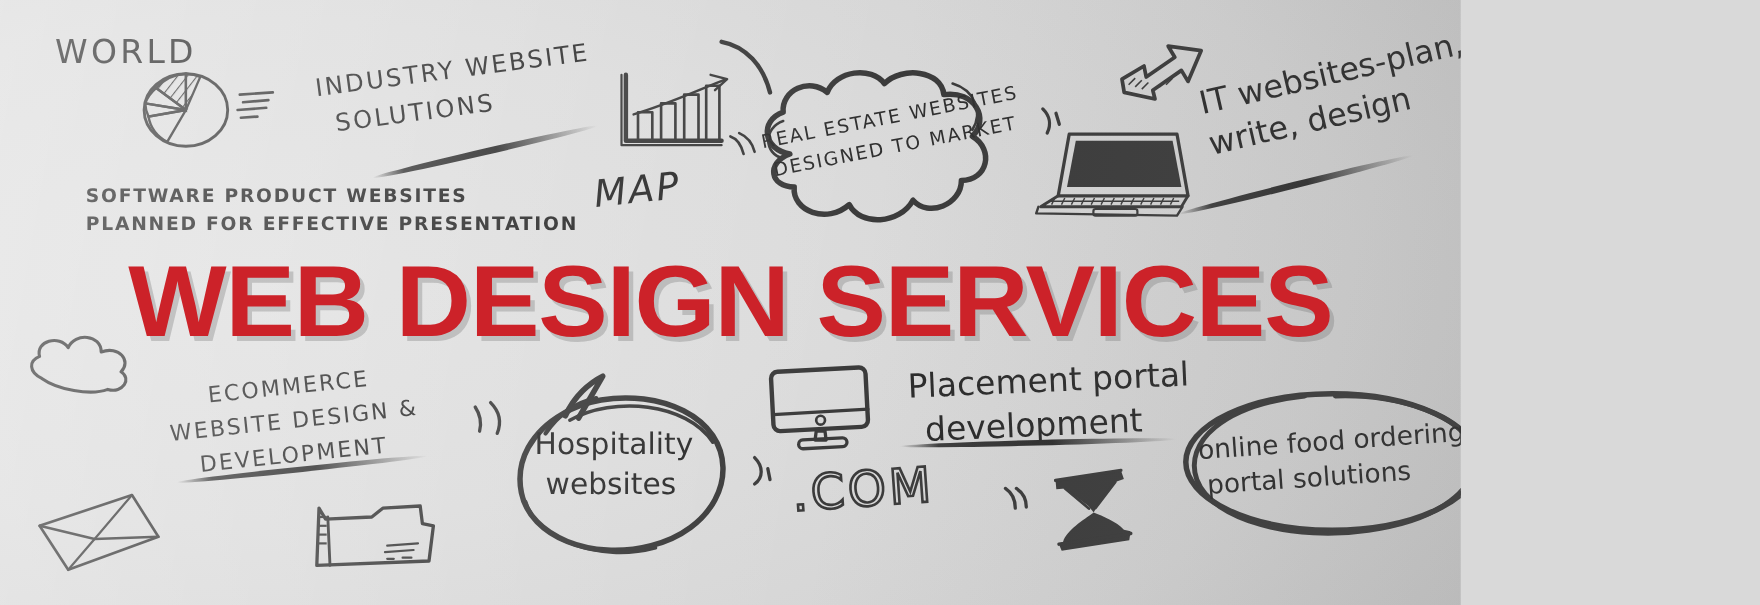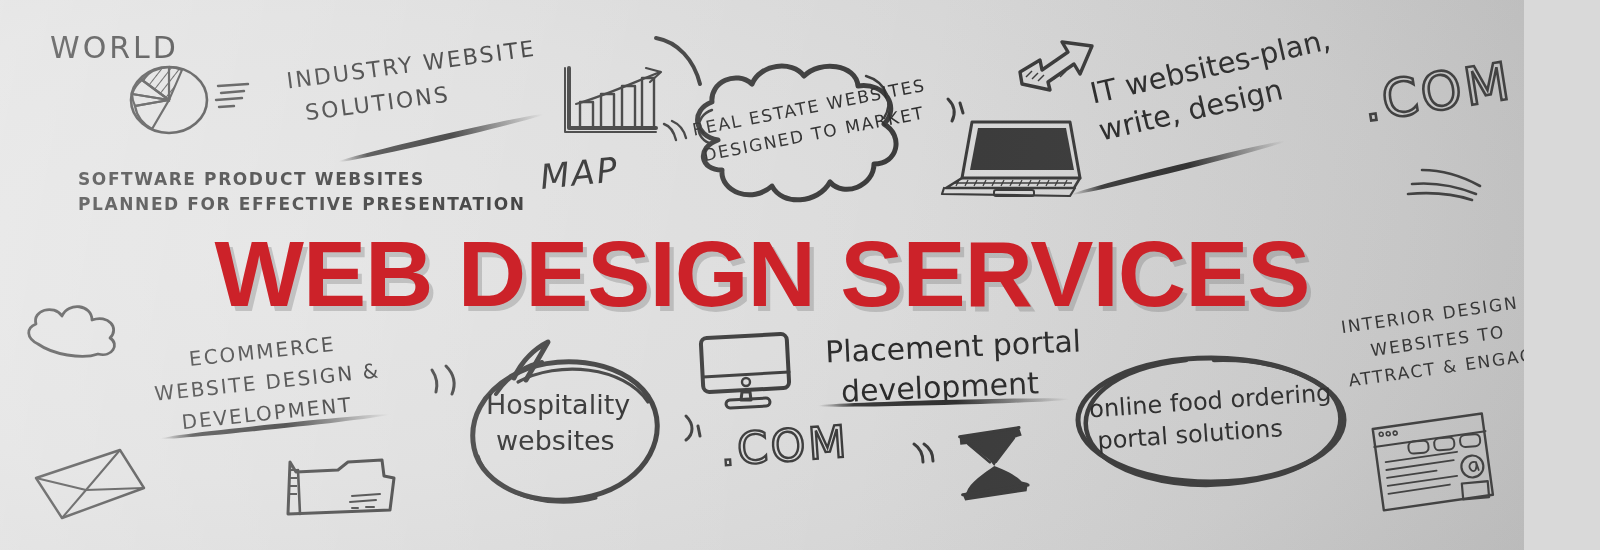--- a/index.html
+++ b/index.html
@@ -3,21 +3,21 @@
 <meta charset="utf-8">
 <title>Web Design Services Banner</title>
 <style>
   html,body{margin:0;padding:0;}
   body{
     width:1600px;height:550px;overflow:hidden;
     font-family:"DejaVu Sans", sans-serif;
     background:#d9d9d9;
   }
   #banner{
-    position:relative;width:1524px;height:550px;overflow:hidden;
+    position:relative;width:1328px;height:550px;overflow:hidden;
     background:
       radial-gradient(ellipse 120% 140% at 18% 45%, #e0e0e0 0%, #dcdcdc 30%, #d3d3d3 62%, #c6c6c6 85%, #bdbdbd 100%);
   }
   #banner::after{
     content:"";position:absolute;inset:0;pointer-events:none;
     background:linear-gradient(100deg, rgba(255,255,255,0.35) 0%, rgba(255,255,255,0.10) 38%, rgba(255,255,255,0.0) 58%, rgba(120,120,120,0.10) 82%, rgba(110,110,110,0.16) 100%);
   }
 
   .el{position:absolute;}
 

